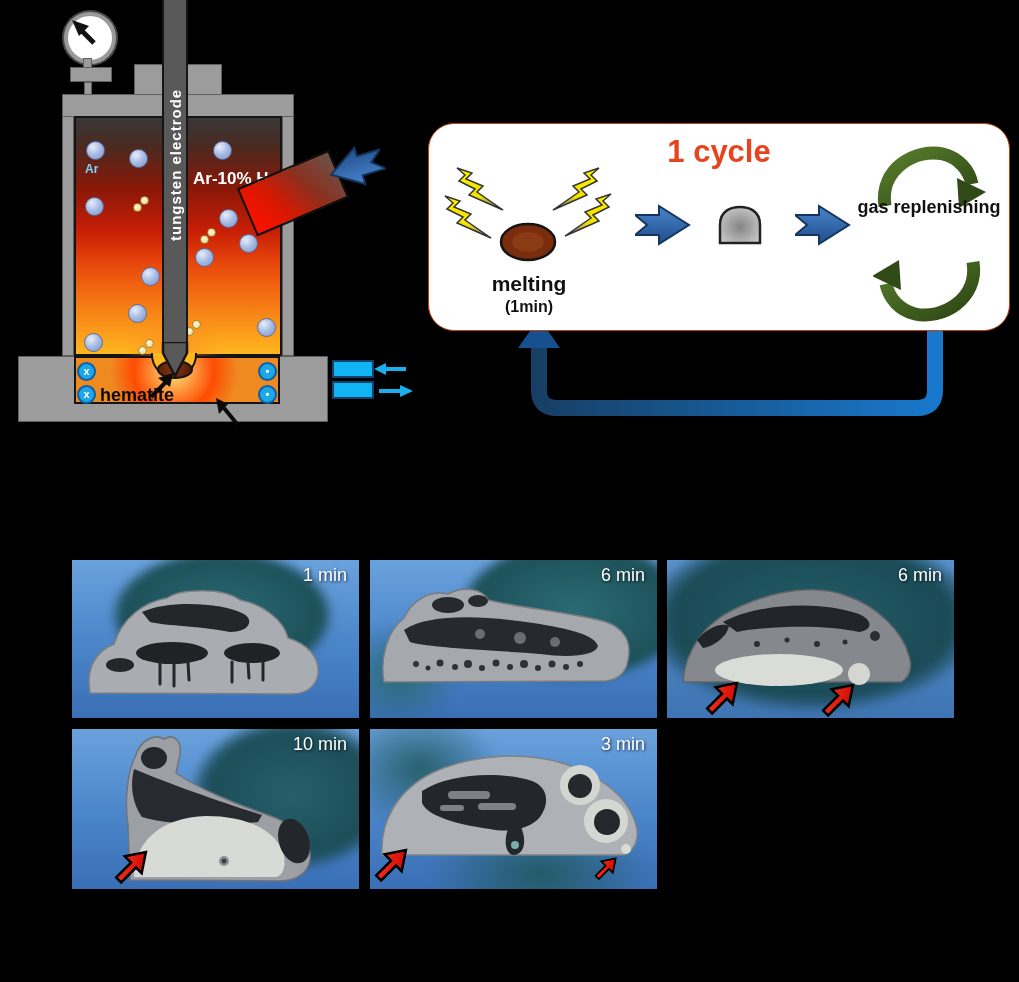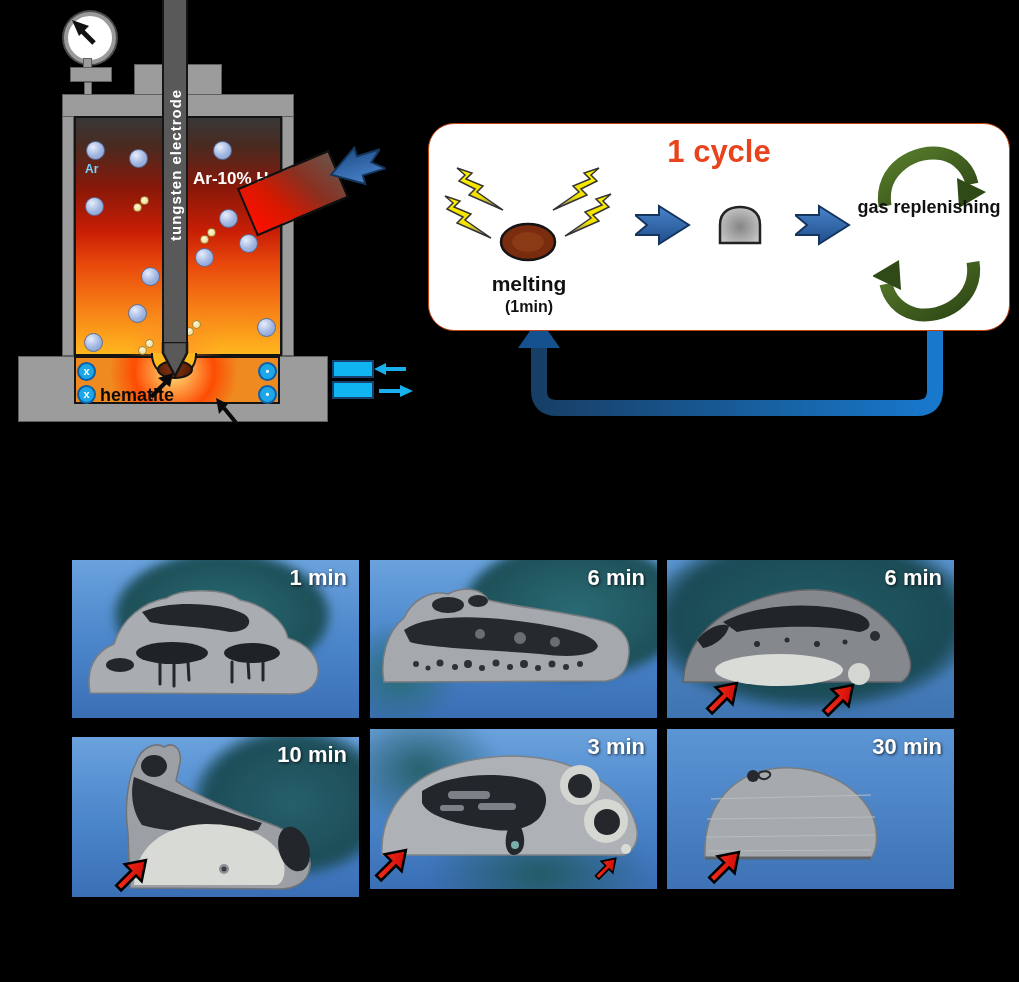--- a/index.html
+++ b/index.html
@@ -39,21 +39,21 @@
   
   .cycle-box{left:428px;top:123px;width:582px;height:208px;background:#fff;border:1px solid #c2410c;
              border-radius:26px;box-sizing:border-box;}
   .cycle-title{left:0;right:0;top:10px;text-align:center;color:#e8431c;font-size:31px;font-weight:bold;}
   .step-lbl{color:#111;font-size:21px;font-weight:bold;text-align:center;}
   .step-sub{color:#111;font-size:16px;font-weight:bold;text-align:center;}
   
   .panel{width:287px;height:158px;overflow:hidden;
     background:linear-gradient(180deg,#6aa2dd 0%,#4a84c9 55%,#3a6fb5 100%);}
   .blob{position:absolute;border-radius:50%;filter:blur(5px);}
-  .time-label{position:absolute;right:12px;top:5px;color:#fff;font-size:22px;font-weight:bold;
+  .time-label{position:absolute;right:12px;top:5px;color:#fff;font-size:18px;font-weight:normal;
     text-shadow:1px 1px 3px rgba(0,0,0,.75);}
   svg{display:block;}
 </style>
 </head>
 <body>
 
 <div id="canvas">
 
   <svg width="0" height="0" style="position:absolute">
     <defs>
@@ -303,21 +303,21 @@
     <use>
     <svg width="44" height="44" style="position:absolute;left:38px;top:118px;">
           <use href="#redArrowG"></use>
         </svg>
     <svg width="44" height="44" style="position:absolute;left:154px;top:120px;">
           <use href="#redArrowG"></use>
         </svg>
     <div class="time-label">6 min</div>
   </use></div>
 
-  <div class="abs panel" style="left:72px;top:729px;height:160px;margin-top:8px;">
+  <div class="abs panel" style="left:72px;top:729px;height:160px;">
     <div class="blob" style="left:120px;top:-10px;width:200px;height:150px;background:radial-gradient(ellipse,#265f6a 0%,#1c4d58 60%,rgba(28,77,88,0) 75%);"></div>
     <svg width="287" height="160" style="position:absolute;left:0;top:0;">
       <path d="M58,151 L56,96 C52,70 56,40 64,26 C68,12 82,4 92,10 C102,4 110,12 108,26 L104,44 C124,58 160,74 196,86 C224,96 240,110 238,130 C236,146 222,152 208,152 Z" fill="#9ca0a4" stroke="#70747a" stroke-width="1.5"></path>
       <ellipse cx="82" cy="29" rx="13" ry="11" fill="#24272b"></ellipse>
       <path d="M62,40 C100,56 152,74 190,86 L186,93 C140,97 96,96 70,88 C60,74 58,56 62,40 Z" fill="#272a2e"></path>
       <path d="M62,148 C62,112 90,88 134,87 C178,87 206,103 212,127 C214,139 210,147 204,148 Z" fill="#d7dad5"></path>
       <ellipse cx="222" cy="112" rx="15" ry="23" fill="#23262a" transform="rotate(-18 222 112)"></ellipse>
       <circle cx="152" cy="132" r="5" fill="#8d9195"></circle>
         <circle cx="152" cy="132" r="2.5" fill="#3a3e42"></circle>
     </svg>
@@ -348,32 +348,14 @@
     </svg>
     <svg width="44" height="44" style="position:absolute;left:4px;top:116px;">
         <use href="#redArrowG"></use>
       </svg>
     <svg width="30" height="30" style="position:absolute;left:224px;top:126px;">
         <use href="#redArrowG" transform="scale(0.68)"></use>
       </svg>
     <div class="time-label">3 min</div>
   </div>
 
-  <div class="abs panel" style="left:667px;top:729px;height:160px;background:linear-gradient(180deg,#5c95d4 0%,#4a82c4 55%,#3e72b4 100%);">
-    <svg width="287" height="160" style="position:absolute;left:0;top:0;">
-      <path d="M38,129 C36,84 58,48 104,40 C150,33 192,56 206,88 C212,104 210,121 204,129 Z" fill="#a6aaae" stroke="#787c80" stroke-width="1.5"></path>
-      <g stroke="#b8bcc0" stroke-width="1">
-        <line x1="44" y1="70" x2="204" y2="66"></line>
-          <line x1="40" y1="90" x2="208" y2="88"></line>
-        <line x1="39" y1="108" x2="207" y2="106"></line>
-          <line x1="42" y1="122" x2="204" y2="121"></line>
-      </g>
-      <circle cx="86" cy="47" r="6" fill="#26292d"></circle>
-      <path d="M92,44 C100,40 106,44 102,48 C98,52 90,50 92,44" fill="none" stroke="#26292d" stroke-width="2"></path>
-      <line x1="38" y1="129" x2="204" y2="129" stroke="#5e6266" stroke-width="3"></line>
-    </svg>
-    <svg width="44" height="44" style="position:absolute;left:40px;top:118px;">
-        <use href="#redArrowG"></use>
-      </svg>
-    <div class="time-label">30 min</div>
-  </div>
 
 </div>
 
 </body></html>

